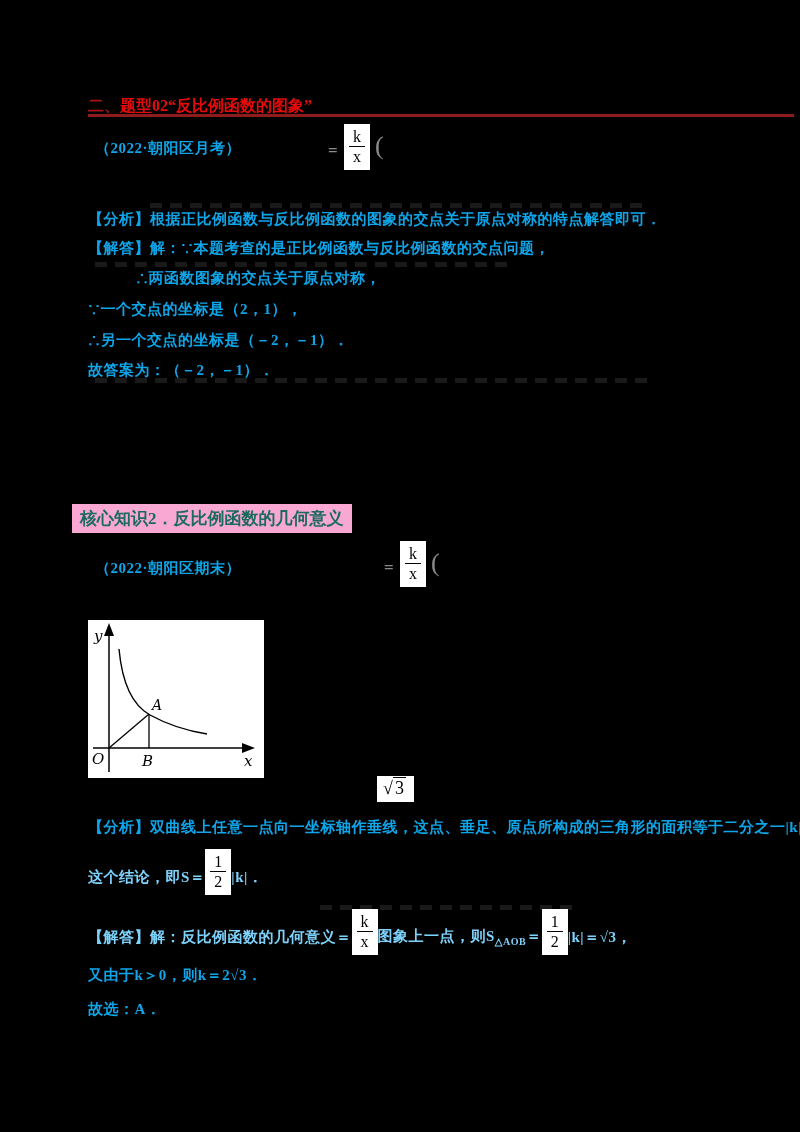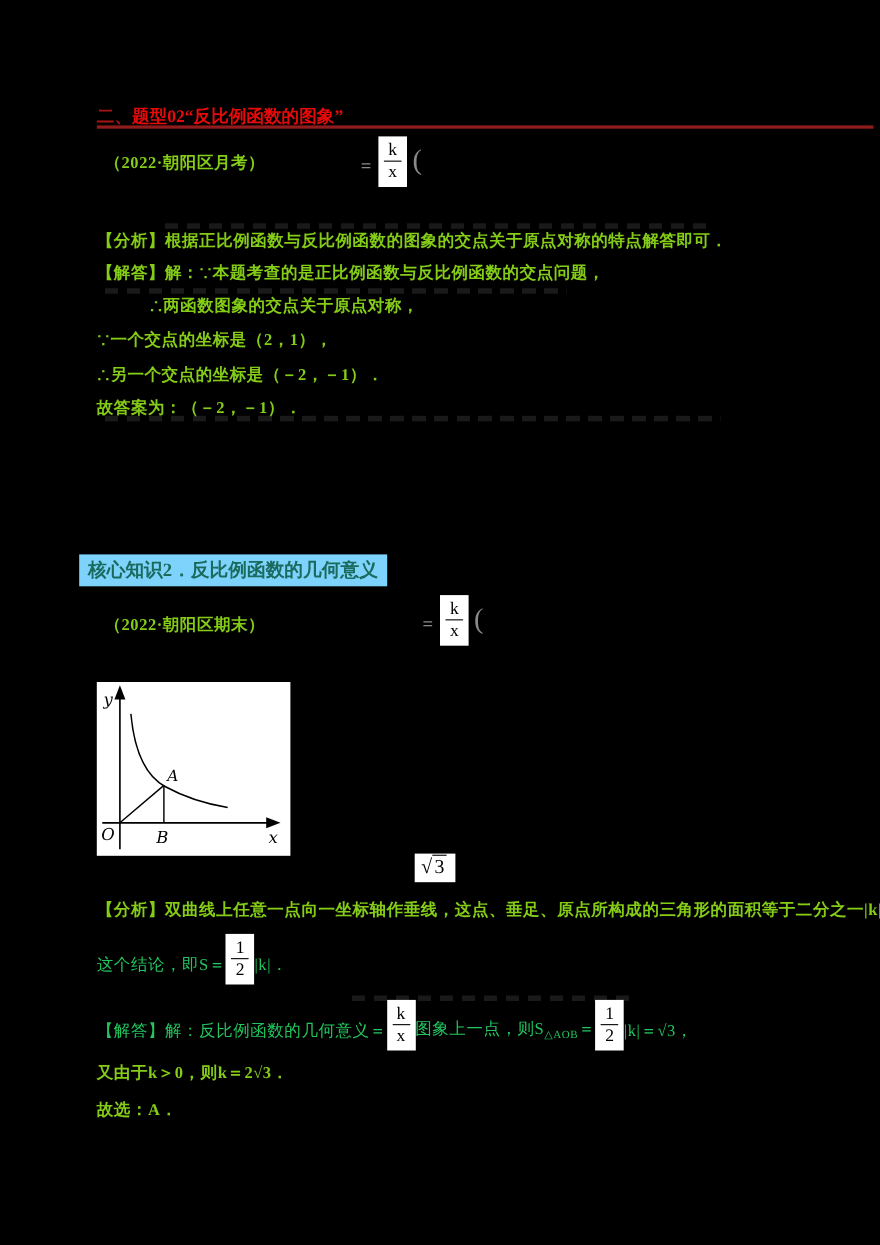--- a/index.html
+++ b/index.html
@@ -1,36 +1,36 @@
 <!DOCTYPE html>
 <html><head>
 <meta charset="utf-8">
 <style>
   html,body{margin:0;padding:0;background:#000;}
   .page{position:relative;width:800px;height:1132px;background:#000;overflow:hidden;
         font-family:"Liberation Serif",serif;border-radius:21px;}
-  .red{position:absolute;color:#84cc16;font-weight:bold;font-size:15px;
+  .red{position:absolute;color:#0ea5e9;font-weight:bold;font-size:15px;
        white-space:nowrap;letter-spacing:.5px;}
   .heading1{position:absolute;left:88px;top:96px;font-size:16px;font-weight:bold;white-space:nowrap;}
   .heading1 .h-prefix{color:#a81414;}
   .heading1 .h-text{color:#e60a0a;}
   .underline1{position:absolute;left:88px;top:114px;width:706px;height:3px;background:#8f1c1c;}
-  .hl-heading{position:absolute;left:72px;top:504px;background:#7dd3fc;color:#1a6a5e;
+  .hl-heading{position:absolute;left:72px;top:504px;background:#f9a8d4;color:#1a6a5e;
               font-size:17px;font-weight:bold;padding:3px 8px;white-space:nowrap;}
   .frac-box{position:absolute;background:#fff;color:#000;text-align:center;padding:3px 5px;}
   .frac-num{display:block;border-bottom:1.5px solid #000;padding:0 4px;font-size:16px;line-height:19px;}
   .frac-den{display:block;font-size:16px;line-height:20px;padding:0 4px;}
   .frac-inline{background:#fff;color:#000;text-align:center;padding:3px 5px;display:inline-block;}
   .ghost-glyph{position:absolute;color:#8a8a8a;font-weight:bold;}
   .graph-box{position:absolute;left:88px;top:620px;width:176px;height:158px;background:#fff;}
   .sqrt-box{position:absolute;left:377px;top:776px;background:#fff;color:#000;
             padding:2px 8px 3px 6px;font-size:18px;}
   .sqrt-box .radicand{border-top:1.6px solid #000;padding:0 2px;}
   .flex-line{position:absolute;display:flex;align-items:stretch;}
-  .flex-line .txt{color:#22c55e;font-weight:normal;font-size:15px;white-space:nowrap;
+  .flex-line .txt{color:#7dd3fc;font-weight:bold;font-size:15px;white-space:nowrap;
                   align-self:flex-end;padding-bottom:8px;letter-spacing:.5px;}
   sub{font-size:10px;}
   .ghost-row{position:absolute;height:5px;opacity:.55;
      background:repeating-linear-gradient(90deg,#2e2e2e 0 12px,transparent 12px 20px);}
 </style>
 </head>
 <body>
 
 <div class="page">
 

